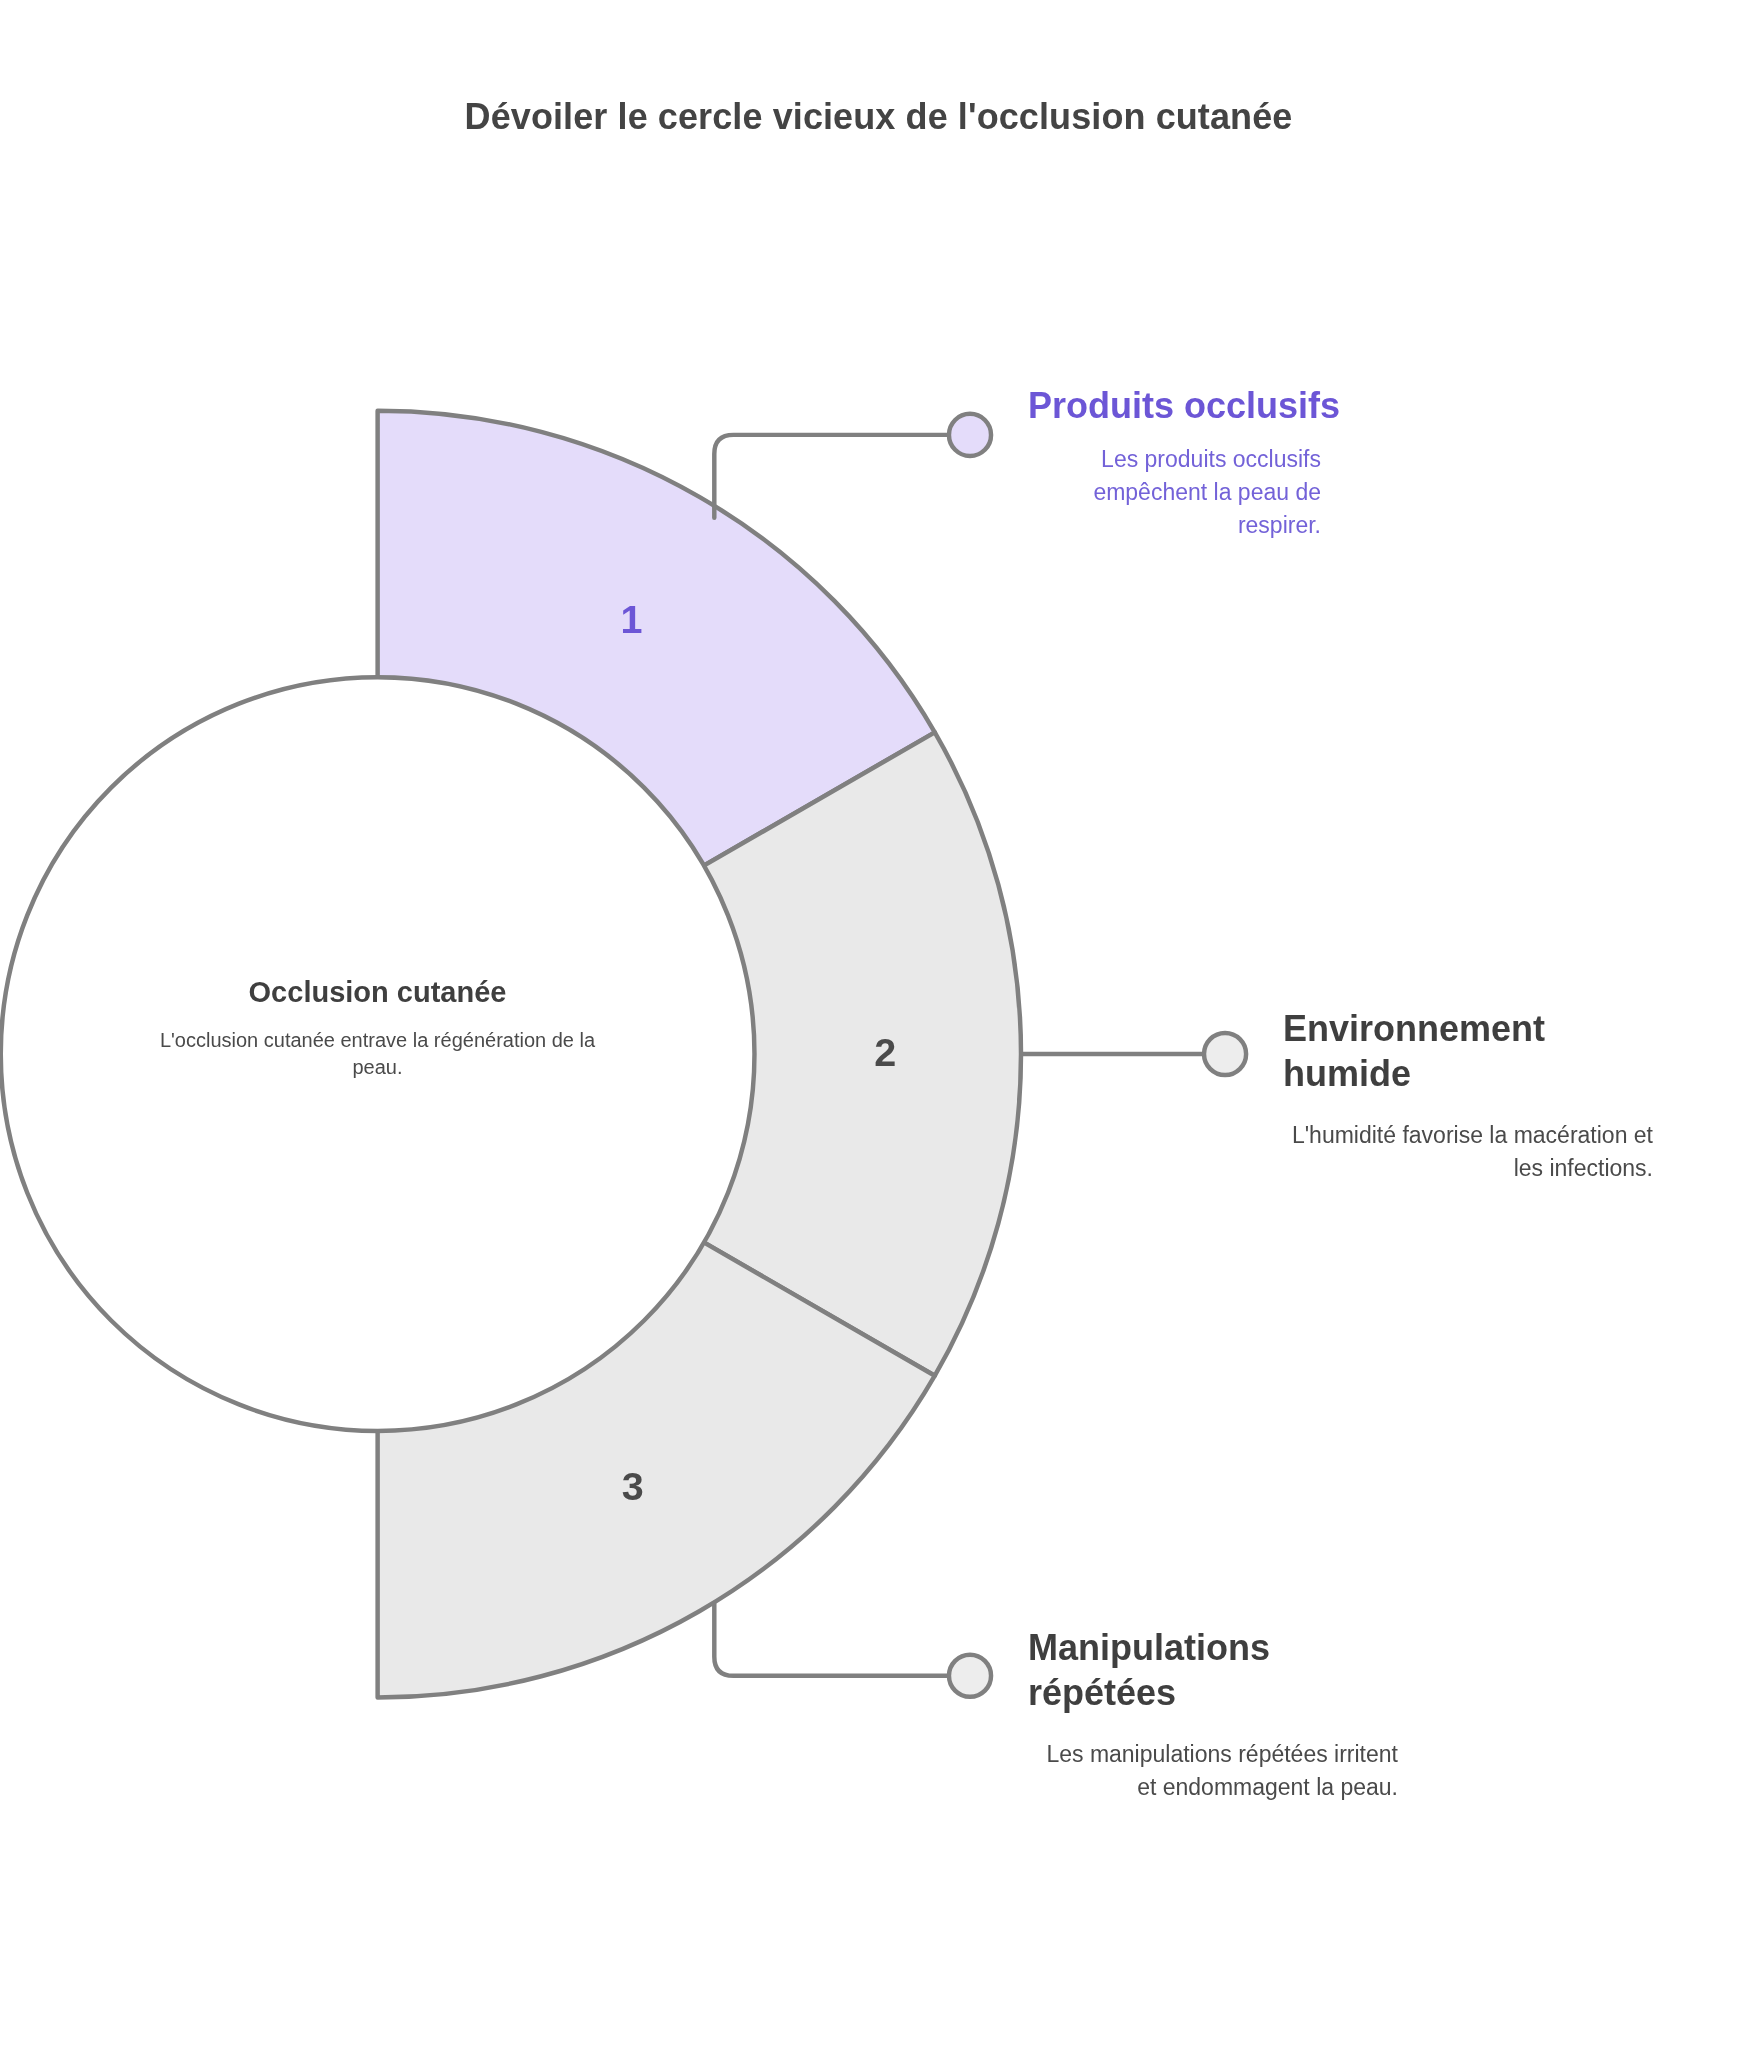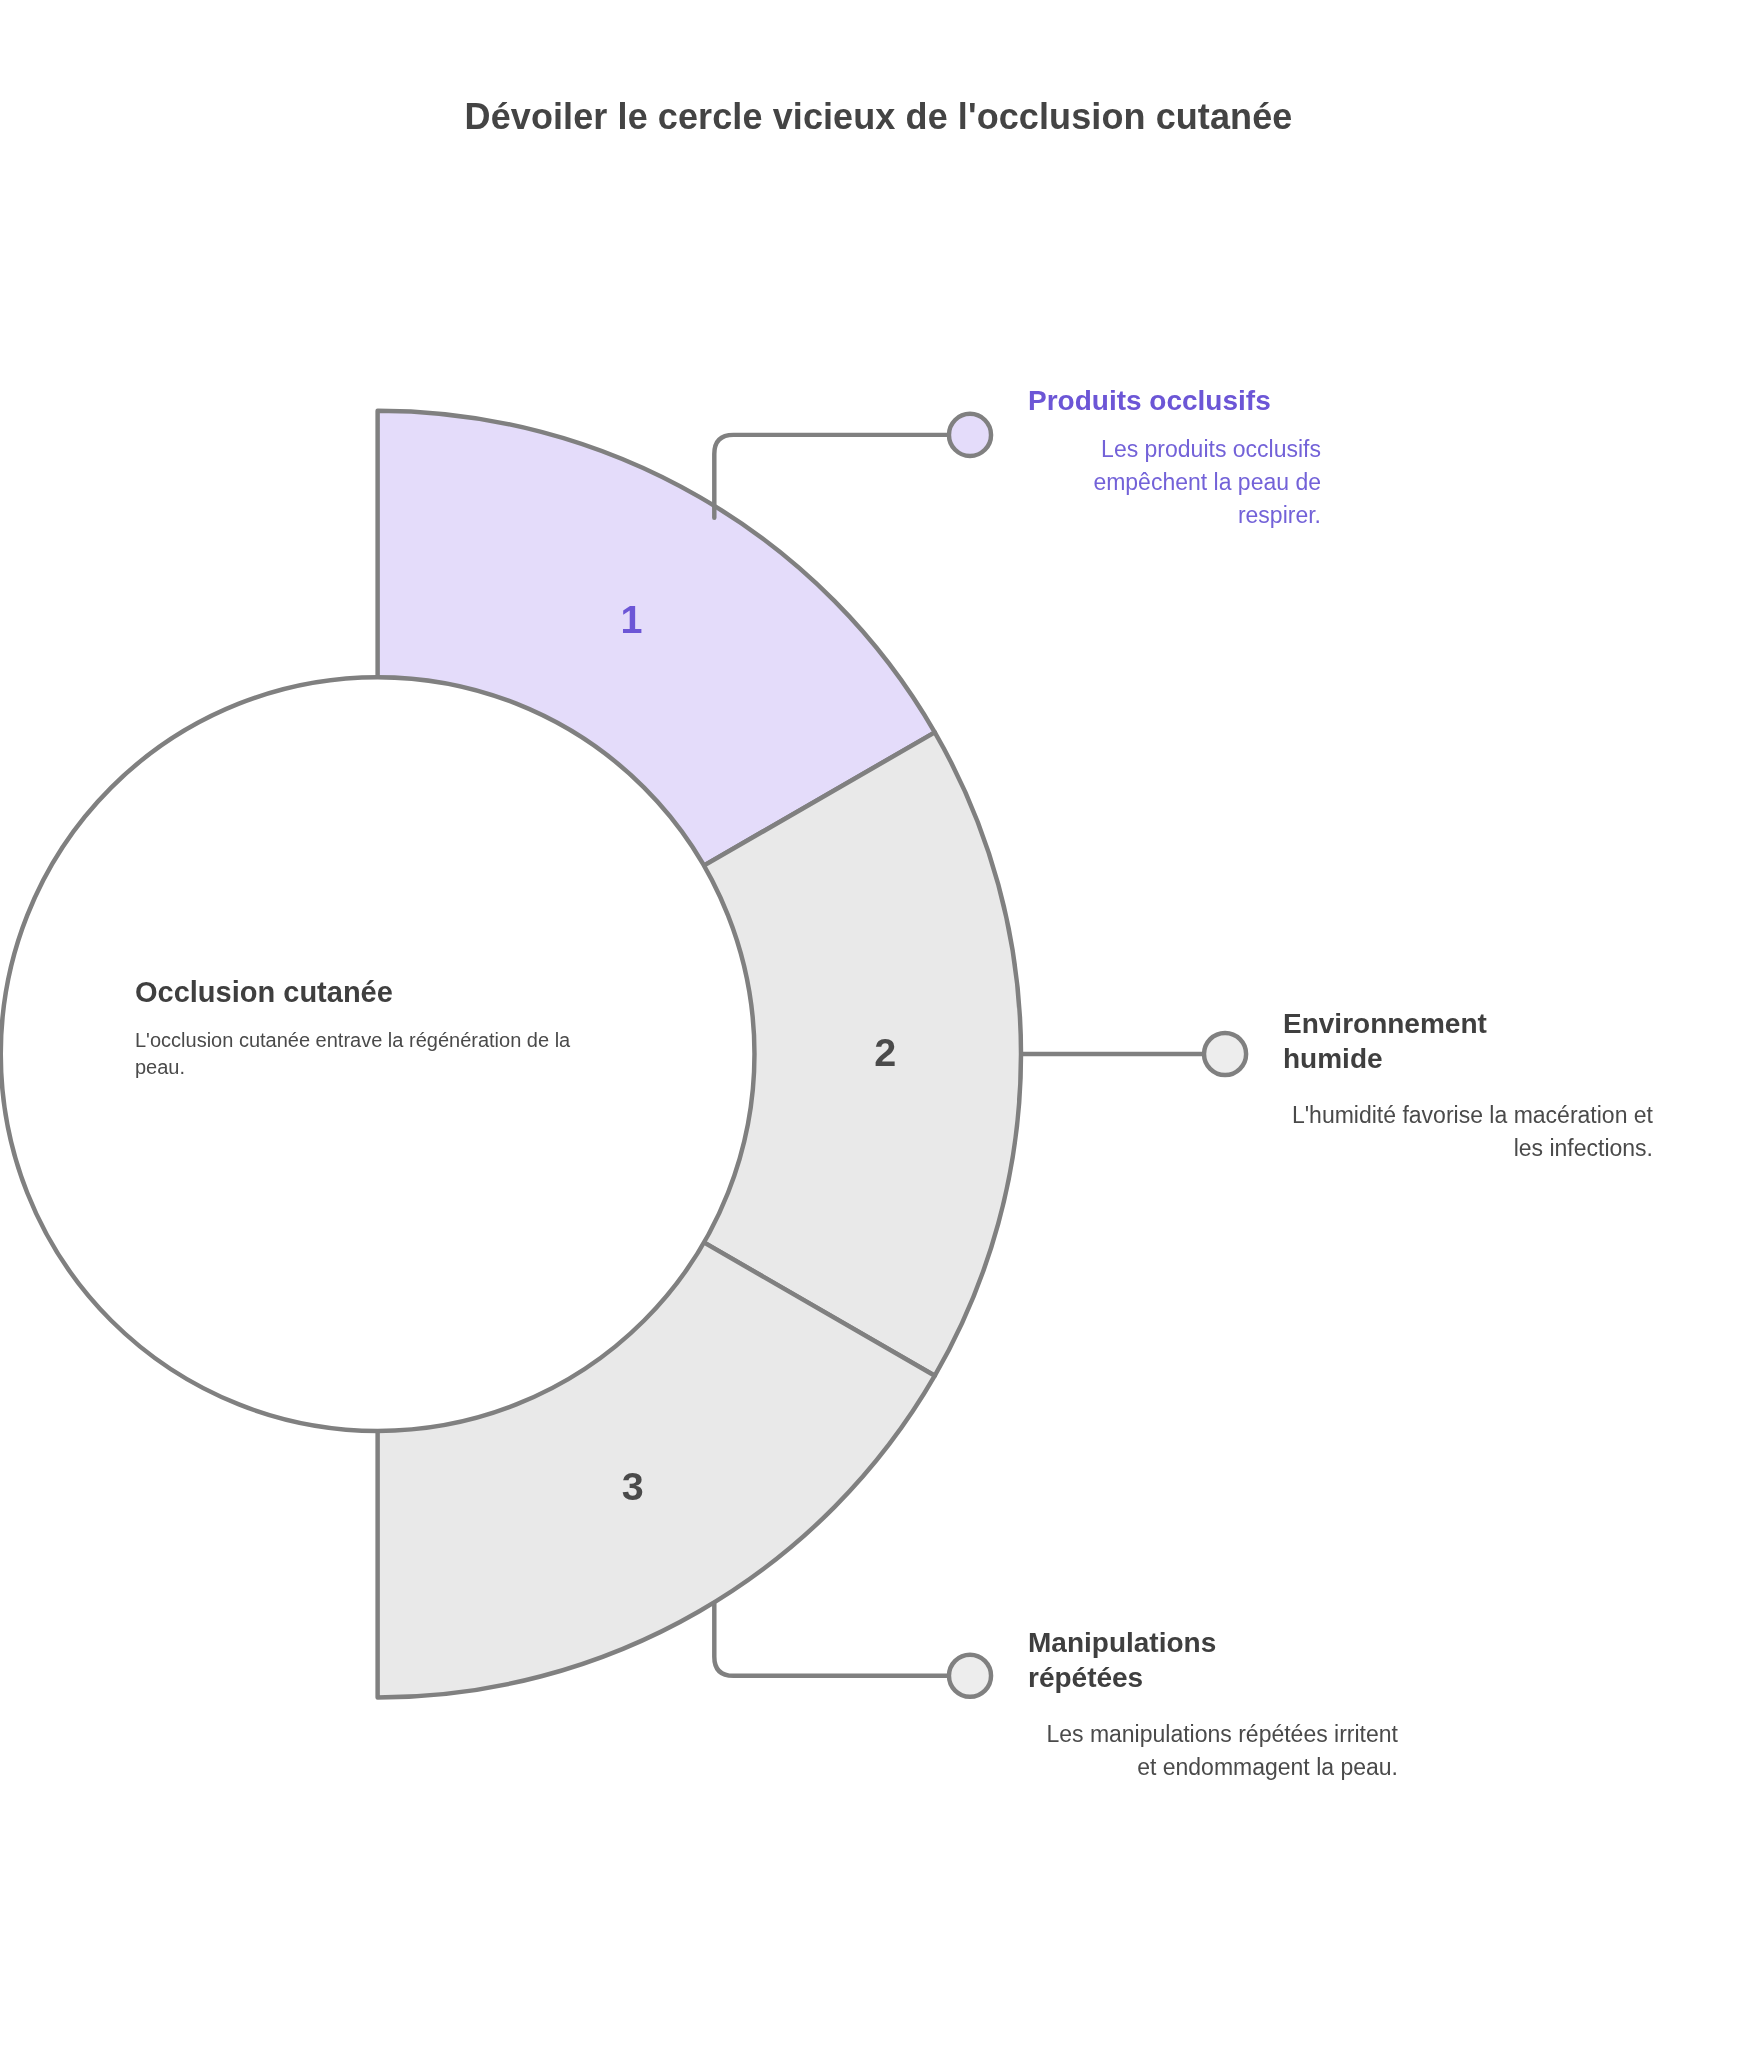--- a/index.html
+++ b/index.html
@@ -47,39 +47,40 @@
   .seg-num {
     font-family: "Liberation Sans", sans-serif;
     font-size: 62px;
     font-weight: bold;
     text-anchor: middle;
     dominant-baseline: middle;
   }
   .center-block {
     position: absolute;
     width: 485px;
+    text-align: center;
   }
   .center-title {
     font-size: 29px;
     font-weight: bold;
     color: #3f3f3f;
     line-height: 1.25;
   }
   .center-desc {
     margin-top: 16.6px;
     font-size: 20px;
     color: #4a4a4a;
     line-height: 1.38;
   }
   .callout {
     position: absolute;
     width: 383px;
   }
   .callout-title {
-    font-size: 28px;
+    font-size: 36px;
     font-weight: bold;
     line-height: 1.25;
     color: #3f3f3f;
   }
   .callout-desc {
     font-size: 23px;
     line-height: 1.42;
     color: #4a4a4a;
     text-align: right;
   }

